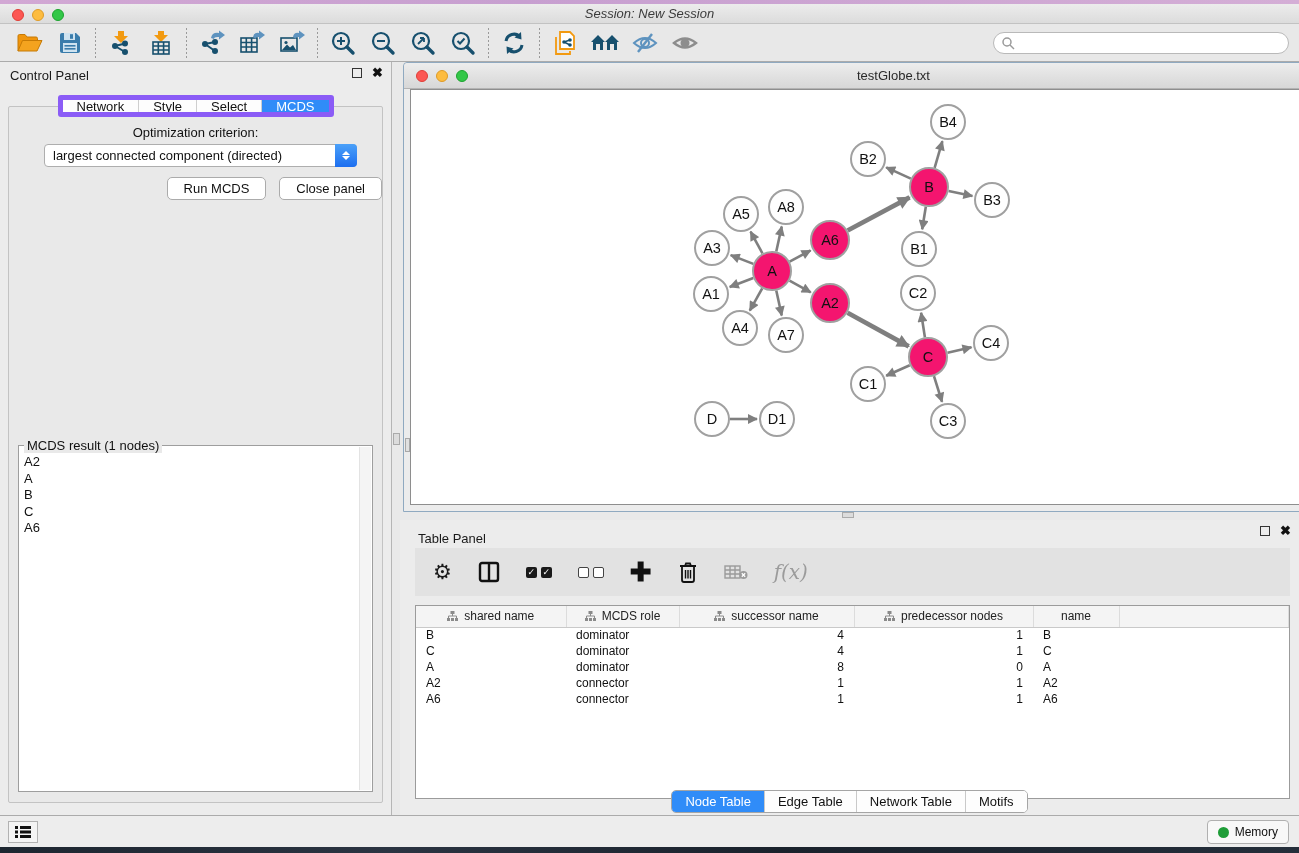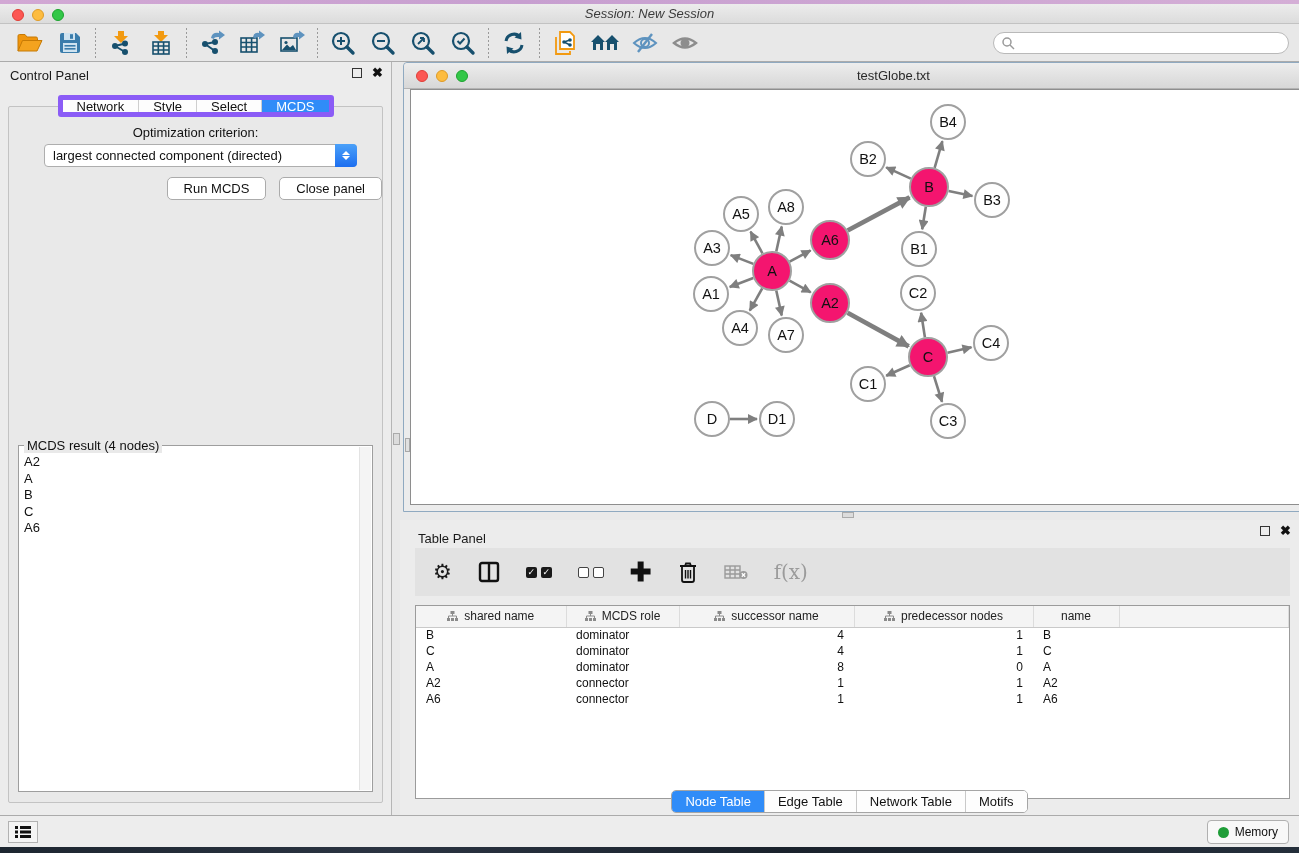--- a/index.html
+++ b/index.html
@@ -98,21 +98,21 @@
   .tp-head { position:relative; height:26px; display:flex; align-items:flex-end; padding-left:18px; }
   .tp-toolbar { position:absolute; left:15px; right:9px; top:28px; height:48px; background:#e2e2e2;
     display:flex; align-items:center; gap:26px; padding-left:18px; }
   .tp-icon { display:flex; align-items:center; justify-content:center; cursor:pointer; }
   .gear { font-size:21px; color:#1a1a1a; line-height:20px; }
   .cb-pair { display:flex; gap:4px; }
   .cb { width:11px; height:11px; border-radius:2px; }
   .cb.checked { background:#1a1a1a; color:#fff; font-size:9px; line-height:11px; text-align:center; }
   .cb.empty { background:#fff; border:1.5px solid #444; }
   .plus { font-size:26px; font-weight:bold; color:#111; line-height:22px; }
-  .fx { font-family:"DejaVu Serif", serif; font-size:20px; color:#9b9b9b; }
+  .fx { font-family:"DejaVu Serif", serif; font-style:italic; font-size:20px; color:#9b9b9b; }
 
   .tp-table { position:absolute; left:15px; right:9px; top:77px; height:194px;
     background:#fff; border:1px solid #9b9b9b; overflow:hidden;margin-top:8px; }
   table.data { border-collapse:collapse; width:100%; table-layout:fixed; }
   table.data th { height:21px; background:#f4f4f4; border-bottom:1px solid #c9c9c9; border-right:1px solid #dcdcdc;
     font-size:12px; font-weight:normal; color:#222; text-align:center; position:relative; }
   table.data th .hier-ico { display:inline-block; vertical-align:-1px; margin-right:6px; }
   table.data td { height:16px; font-size:12px; color:#111; padding:0 10px; white-space:nowrap; }
   td.num { text-align:right; }
   .tp-tabs { position:absolute; left:0; right:0; top:270px; display:flex; justify-content:center; }
@@ -313,21 +313,21 @@
       <div class="opt-stepper">
         <div class="chev up"></div>
           <div class="chev down"></div>
       </div>
     </div>
     <div class="cp-buttons">
       <div class="cp-btn">Run MCDS</div>
       <div class="cp-btn">Close panel</div>
     </div>
     <div class="result-fieldset">
-      <div class="result-legend">MCDS result (4 nodes)</div>
+      <div class="result-legend">MCDS result (1 nodes)</div>
       <div class="result-list">
         <div>A2</div>
         <div>A</div>
         <div>B</div>
         <div>C</div>
         <div>A6</div>
       </div>
       <div class="result-scroll"></div>
     </div>
   </div>

